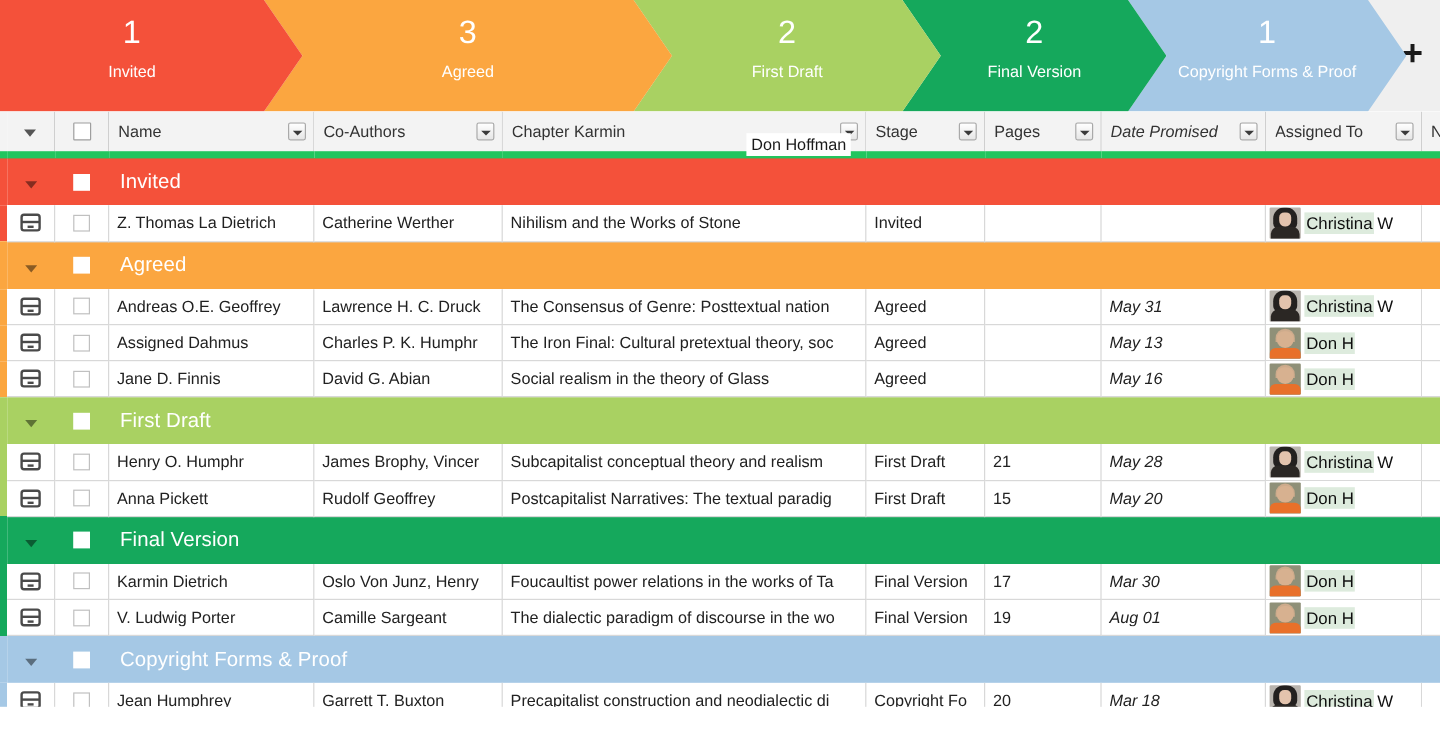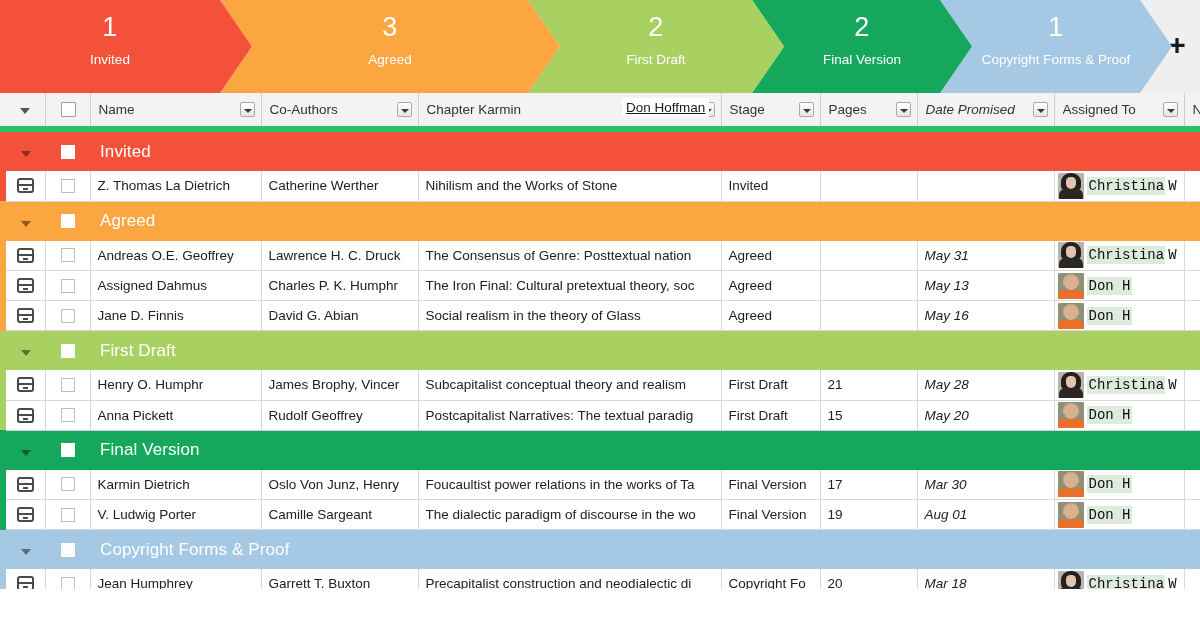--- a/index.html
+++ b/index.html
@@ -230,21 +230,20 @@
 
   
   td.c-assign { overflow: visible; position: relative; }
   .contact {
     display: flex;
     align-items: center;
     height: 29px;
     padding-left: 3px;
     position: relative;
     white-space: nowrap;
-    font-family: Liberation Mono, monospace;
   }
   .avatar {
     width: 26px; height: 26px;
     flex: 0 0 26px;
     border-radius: 1px;
     overflow: hidden;
     position: relative;
   }
   .contact-name {
     margin-left: 3px;
@@ -831,14 +830,14 @@
               <span class="contact-tail">W</span>
             </div>
           </td>
           <td class="c-notes">
             <span class="txt"></span>
           </td>
         </tr>
       </tbody>
   </table>
   <div id="bottom-filler"></div>
-  <div id="float-label" style="left: 622px; top: 5px; text-decoration: underline;">Don Hoffman</div>
+  <div id="float-label" style="left: 622px; top: 18px;">Don Hoffman</div>
 </div>
 
 </body></html>

